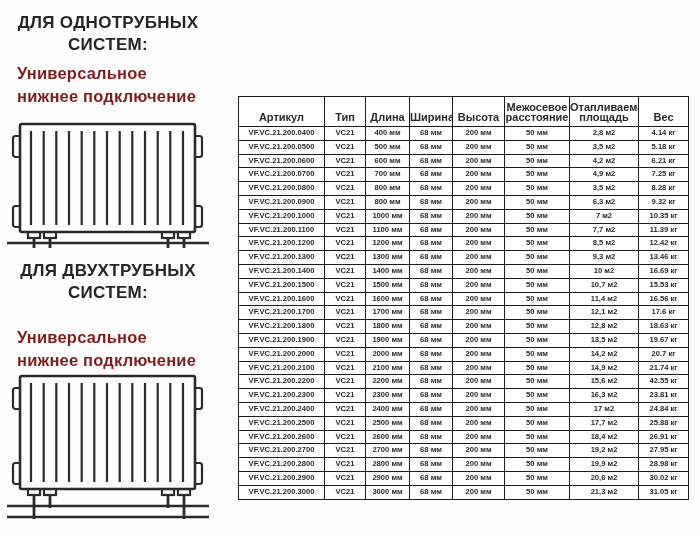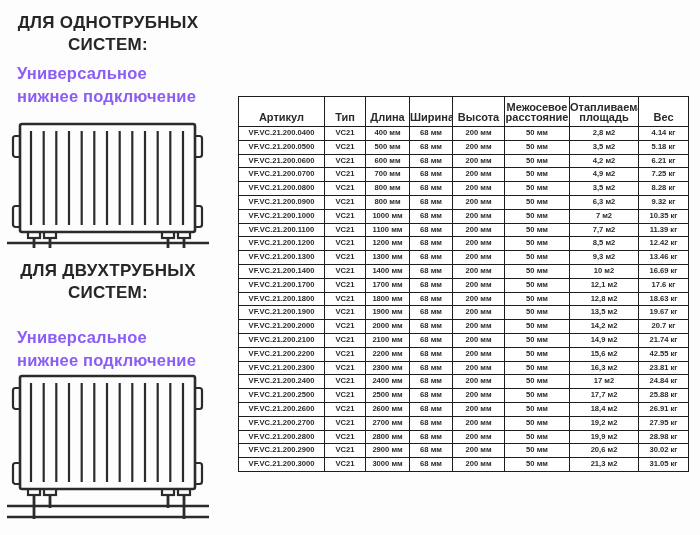--- a/index.html
+++ b/index.html
@@ -14,21 +14,21 @@
     position:absolute; left:4px; width:208px;
     text-align:center; font-weight:bold;
     font-size:17px; line-height:22px; letter-spacing:0.3px;
     color:#262626;
   }
   .st-1 { top:12px; }
   .st-2 { top:260px; }
   .section-sub {
     position:absolute; left:17px; width:210px;
     font-weight:bold; font-size:16.5px; line-height:23px;
-    letter-spacing:0.2px; color:#8b5cf6;
+    letter-spacing:0.2px; color:#7f1d1d;
   }
   .ss-1 { top:62px; }
   .ss-2 { top:326px; }
   .radiator { position:absolute; left:6px; }
   .rad-1 { top:117px; }
   .rad-2 { top:369px; }
 
   table.spec {
     position:absolute; left:238px; top:96px;
     width:450px; border-collapse:collapse; table-layout:fixed;
@@ -270,20 +270,40 @@
           <td>VF.VC.21.200.1400</td>
           <td>VC21</td>
           <td>1400 мм</td>
           <td>68 мм</td>
           <td>200 мм</td>
           <td>50 мм</td>
           <td>10 м2</td>
           <td>16.69 кг</td>
         </tr>
         <tr>
+          <td>VF.VC.21.200.1500</td>
+          <td>VC21</td>
+          <td>1500 мм</td>
+          <td>68 мм</td>
+          <td>200 мм</td>
+          <td>50 мм</td>
+          <td>10,7 м2</td>
+          <td>15.53 кг</td>
+        </tr>
+        <tr>
+          <td>VF.VC.21.200.1600</td>
+          <td>VC21</td>
+          <td>1600 мм</td>
+          <td>68 мм</td>
+          <td>200 мм</td>
+          <td>50 мм</td>
+          <td>11,4 м2</td>
+          <td>16.56 кг</td>
+        </tr>
+        <tr>
           <td>VF.VC.21.200.1700</td>
           <td>VC21</td>
           <td>1700 мм</td>
           <td>68 мм</td>
           <td>200 мм</td>
           <td>50 мм</td>
           <td>12,1 м2</td>
           <td>17.6 кг</td>
         </tr>
         <tr>

